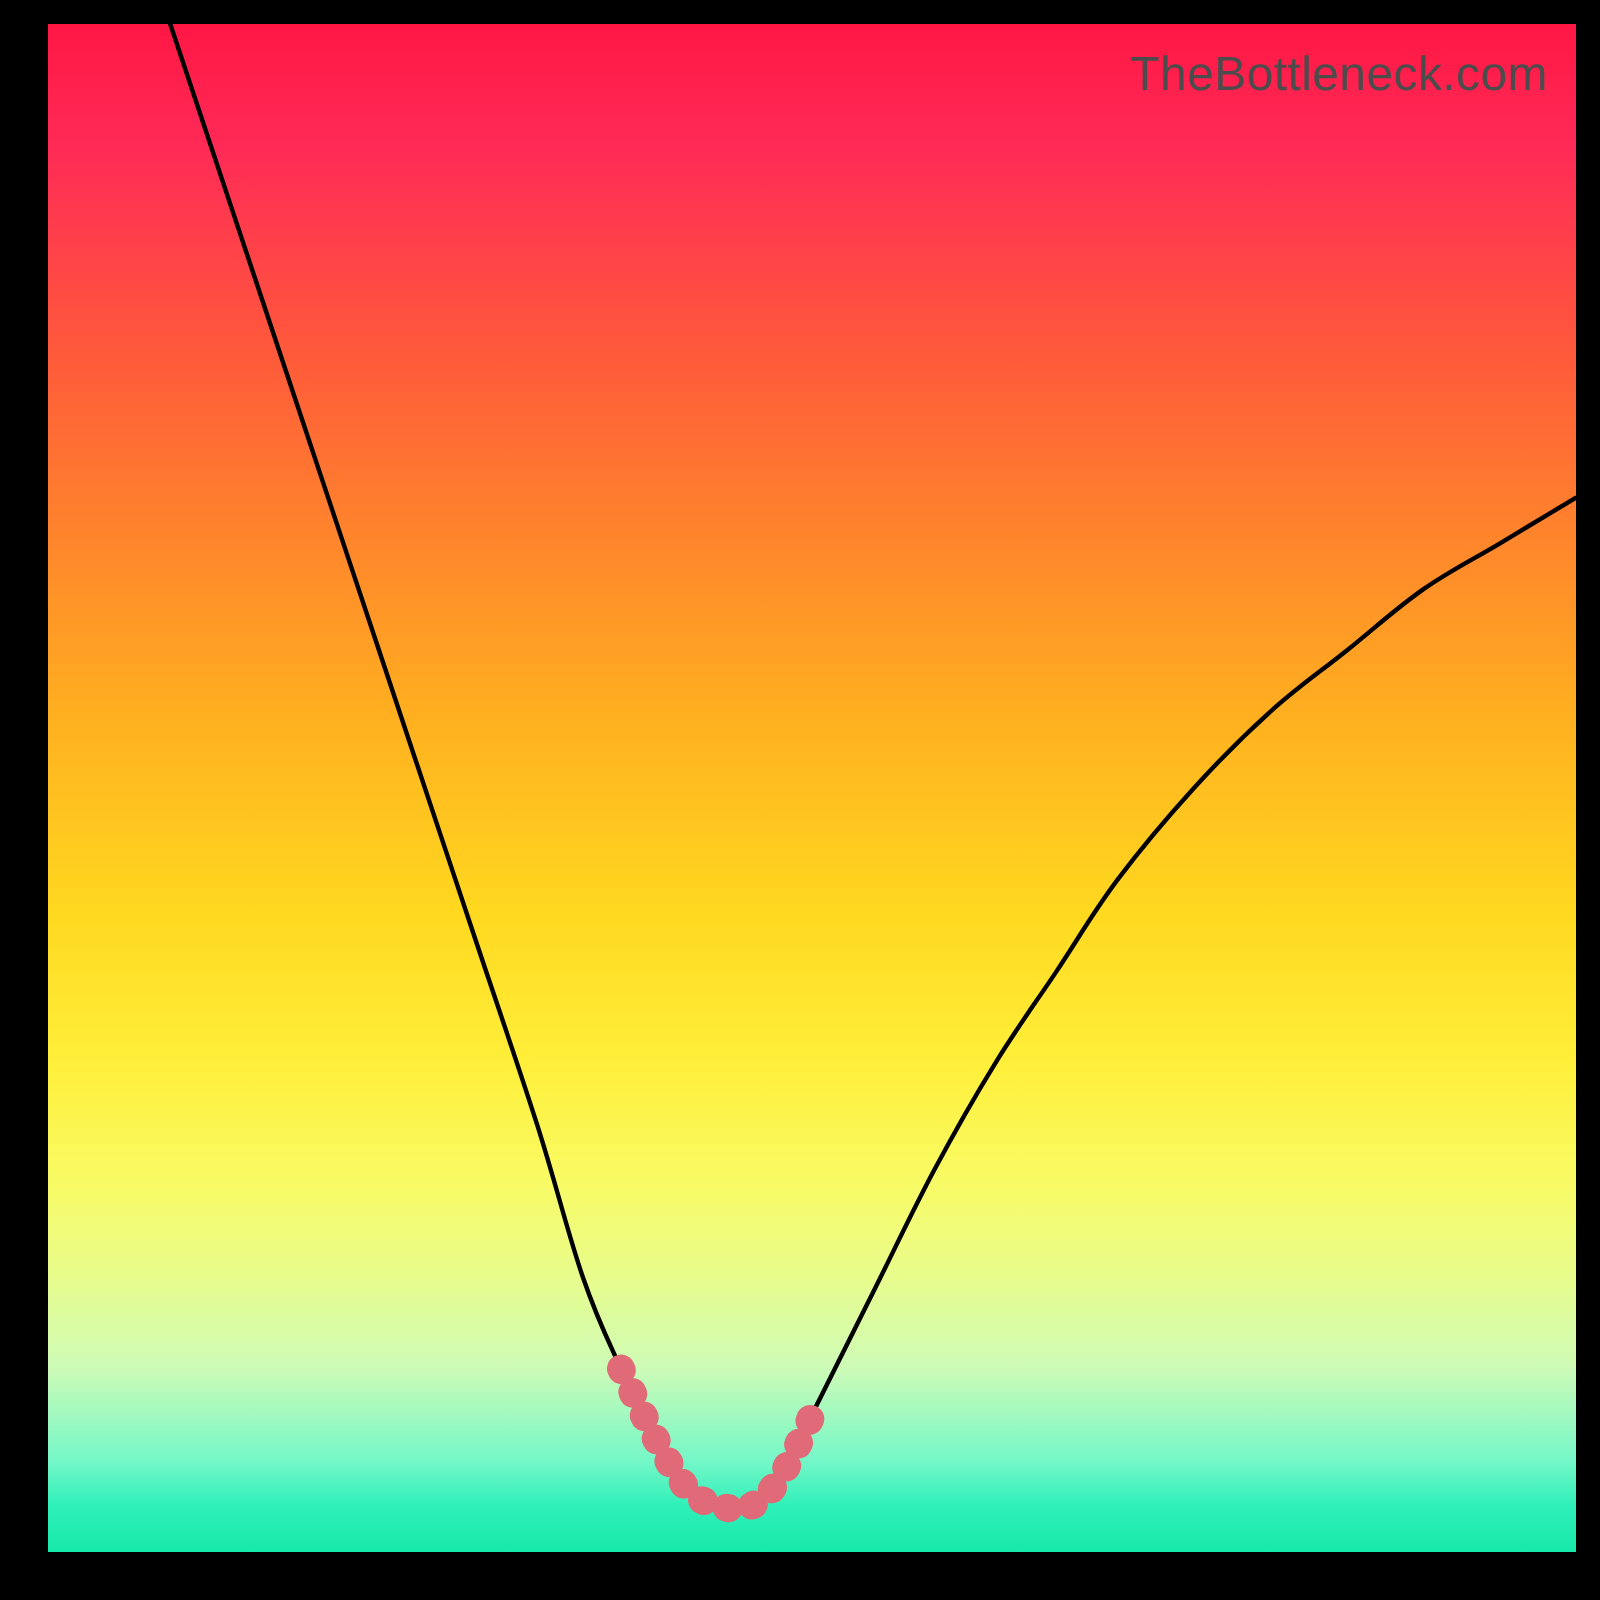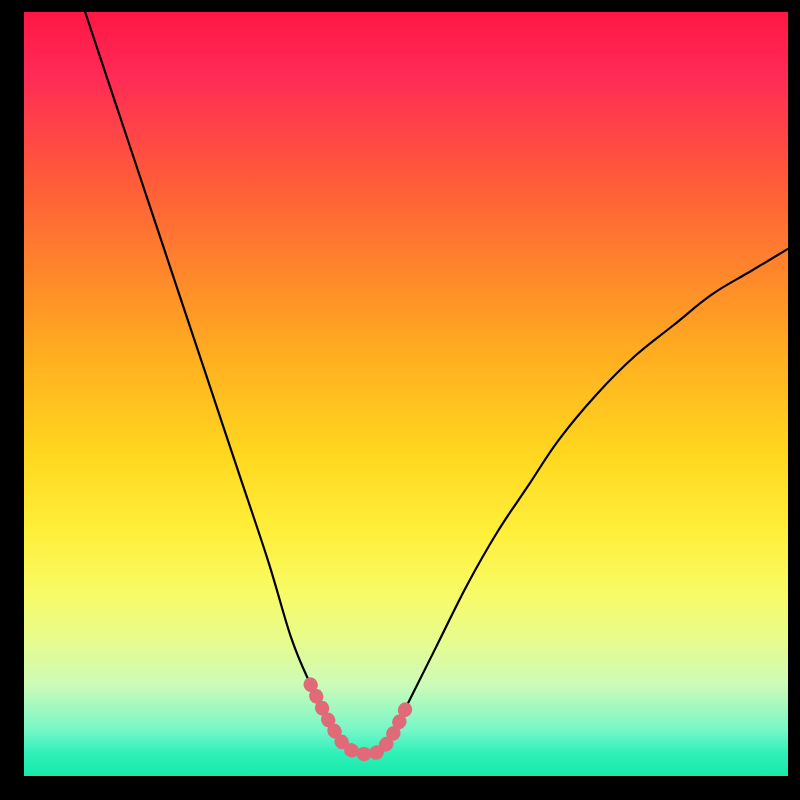--- a/index.html
+++ b/index.html
@@ -55,20 +55,21 @@
     top: 0;
     left: 0;
   }
 </style>
 </head>
 <body>
 
 <div class="frame">
   <div class="plot">
 
+    <div class="watermark">TheBottleneck.com</div>
 
     <svg id="chart-svg" width="764" height="764" viewBox="0 0 764 764">
       <path id="curve-path" fill="none" stroke="#000000" stroke-width="2.2" stroke-linecap="round" stroke-linejoin="round" d="M 61.120000000000005,0 C 66.6208,16.50239999999999 80.6784,58.67519999999995 91.67999999999999,91.67999999999995 C 102.68159999999999,124.68479999999995 111.23840000000001,150.35520000000002 122.24000000000001,183.36 C 133.2416,216.3648 141.79840000000002,242.03519999999997 152.8,275.03999999999996 C 163.8016,308.04479999999995 172.3584,333.7152 183.35999999999999,366.71999999999997 C 194.36159999999998,399.72479999999996 202.91840000000002,425.3952 213.92000000000002,458.4 C 224.9216,491.40479999999997 234.85360000000003,519.8255999999999 244.48000000000002,550.0799999999999 C 254.1064,580.3344 259.83639999999997,604.4768 267.4,626.48 C 274.9636,648.4832 279.62399999999997,657.1928 286.5,672.32 C 293.37600000000003,687.4472000000001 299.4116,699.5183999999999 305.6,710.52 C 311.7884,721.5216 315.37919999999997,727.9392 320.88,733.44 C 326.3808,738.9408000000001 330.6592,739.7048000000001 336.16,741.08 C 341.66080000000005,742.4552 345.9392,743.8304 351.44,741.08 C 356.94079999999997,738.3296 361.21919999999994,734.0512 366.71999999999997,725.8 C 372.2208,717.5487999999999 373.7488,711.7424 382,695.24 C 390.2512,678.7376 401.5584,656.1232 412.56,634.12 C 423.5616,612.1168 432.11839999999995,593.628 443.11999999999995,573 C 454.12159999999994,552.372 462.6784,537.3976 473.68,519.52 C 484.6816,501.6424 493.2384,490.18240000000003 504.24,473.68 C 515.2416,457.1776 522.4232,444.3424 534.8,427.84 C 547.1768,411.33759999999995 559.2479999999999,397.1272 573,382 C 586.7520000000001,366.8728 597.4480000000001,356.17679999999996 611.2,343.79999999999995 C 624.952,331.42319999999995 635.648,324.2416 649.4,313.24 C 663.1519999999999,302.2384 673.8480000000001,292.3064 687.6,282.68 C 701.352,273.0536 712.048,268.0112 725.8,259.76 C 739.5519999999999,251.5088 757.124,240.96560000000002 764,236.84000000000003"></path>
       <path id="highlight-path" fill="none" stroke="#e06a77" stroke-width="14" stroke-linecap="round" stroke-linejoin="round" stroke-dasharray="1 12" d="M 286.5,672.32 C 289.938,679.196 299.4116,699.5183999999999 305.6,710.52 C 311.7884,721.5216 315.37919999999997,727.9392 320.88,733.44 C 326.3808,738.9408000000001 330.6592,739.7048000000001 336.16,741.08 C 341.66080000000005,742.4552 345.9392,743.8304 351.44,741.08 C 356.94079999999997,738.3296 360.53159999999997,735.4264 366.71999999999997,725.8 C 372.9084,716.1736 382.382,694.476 385.82,687.6"></path>
     </svg>
 
   </div>
 </div>
 
 </body></html>

